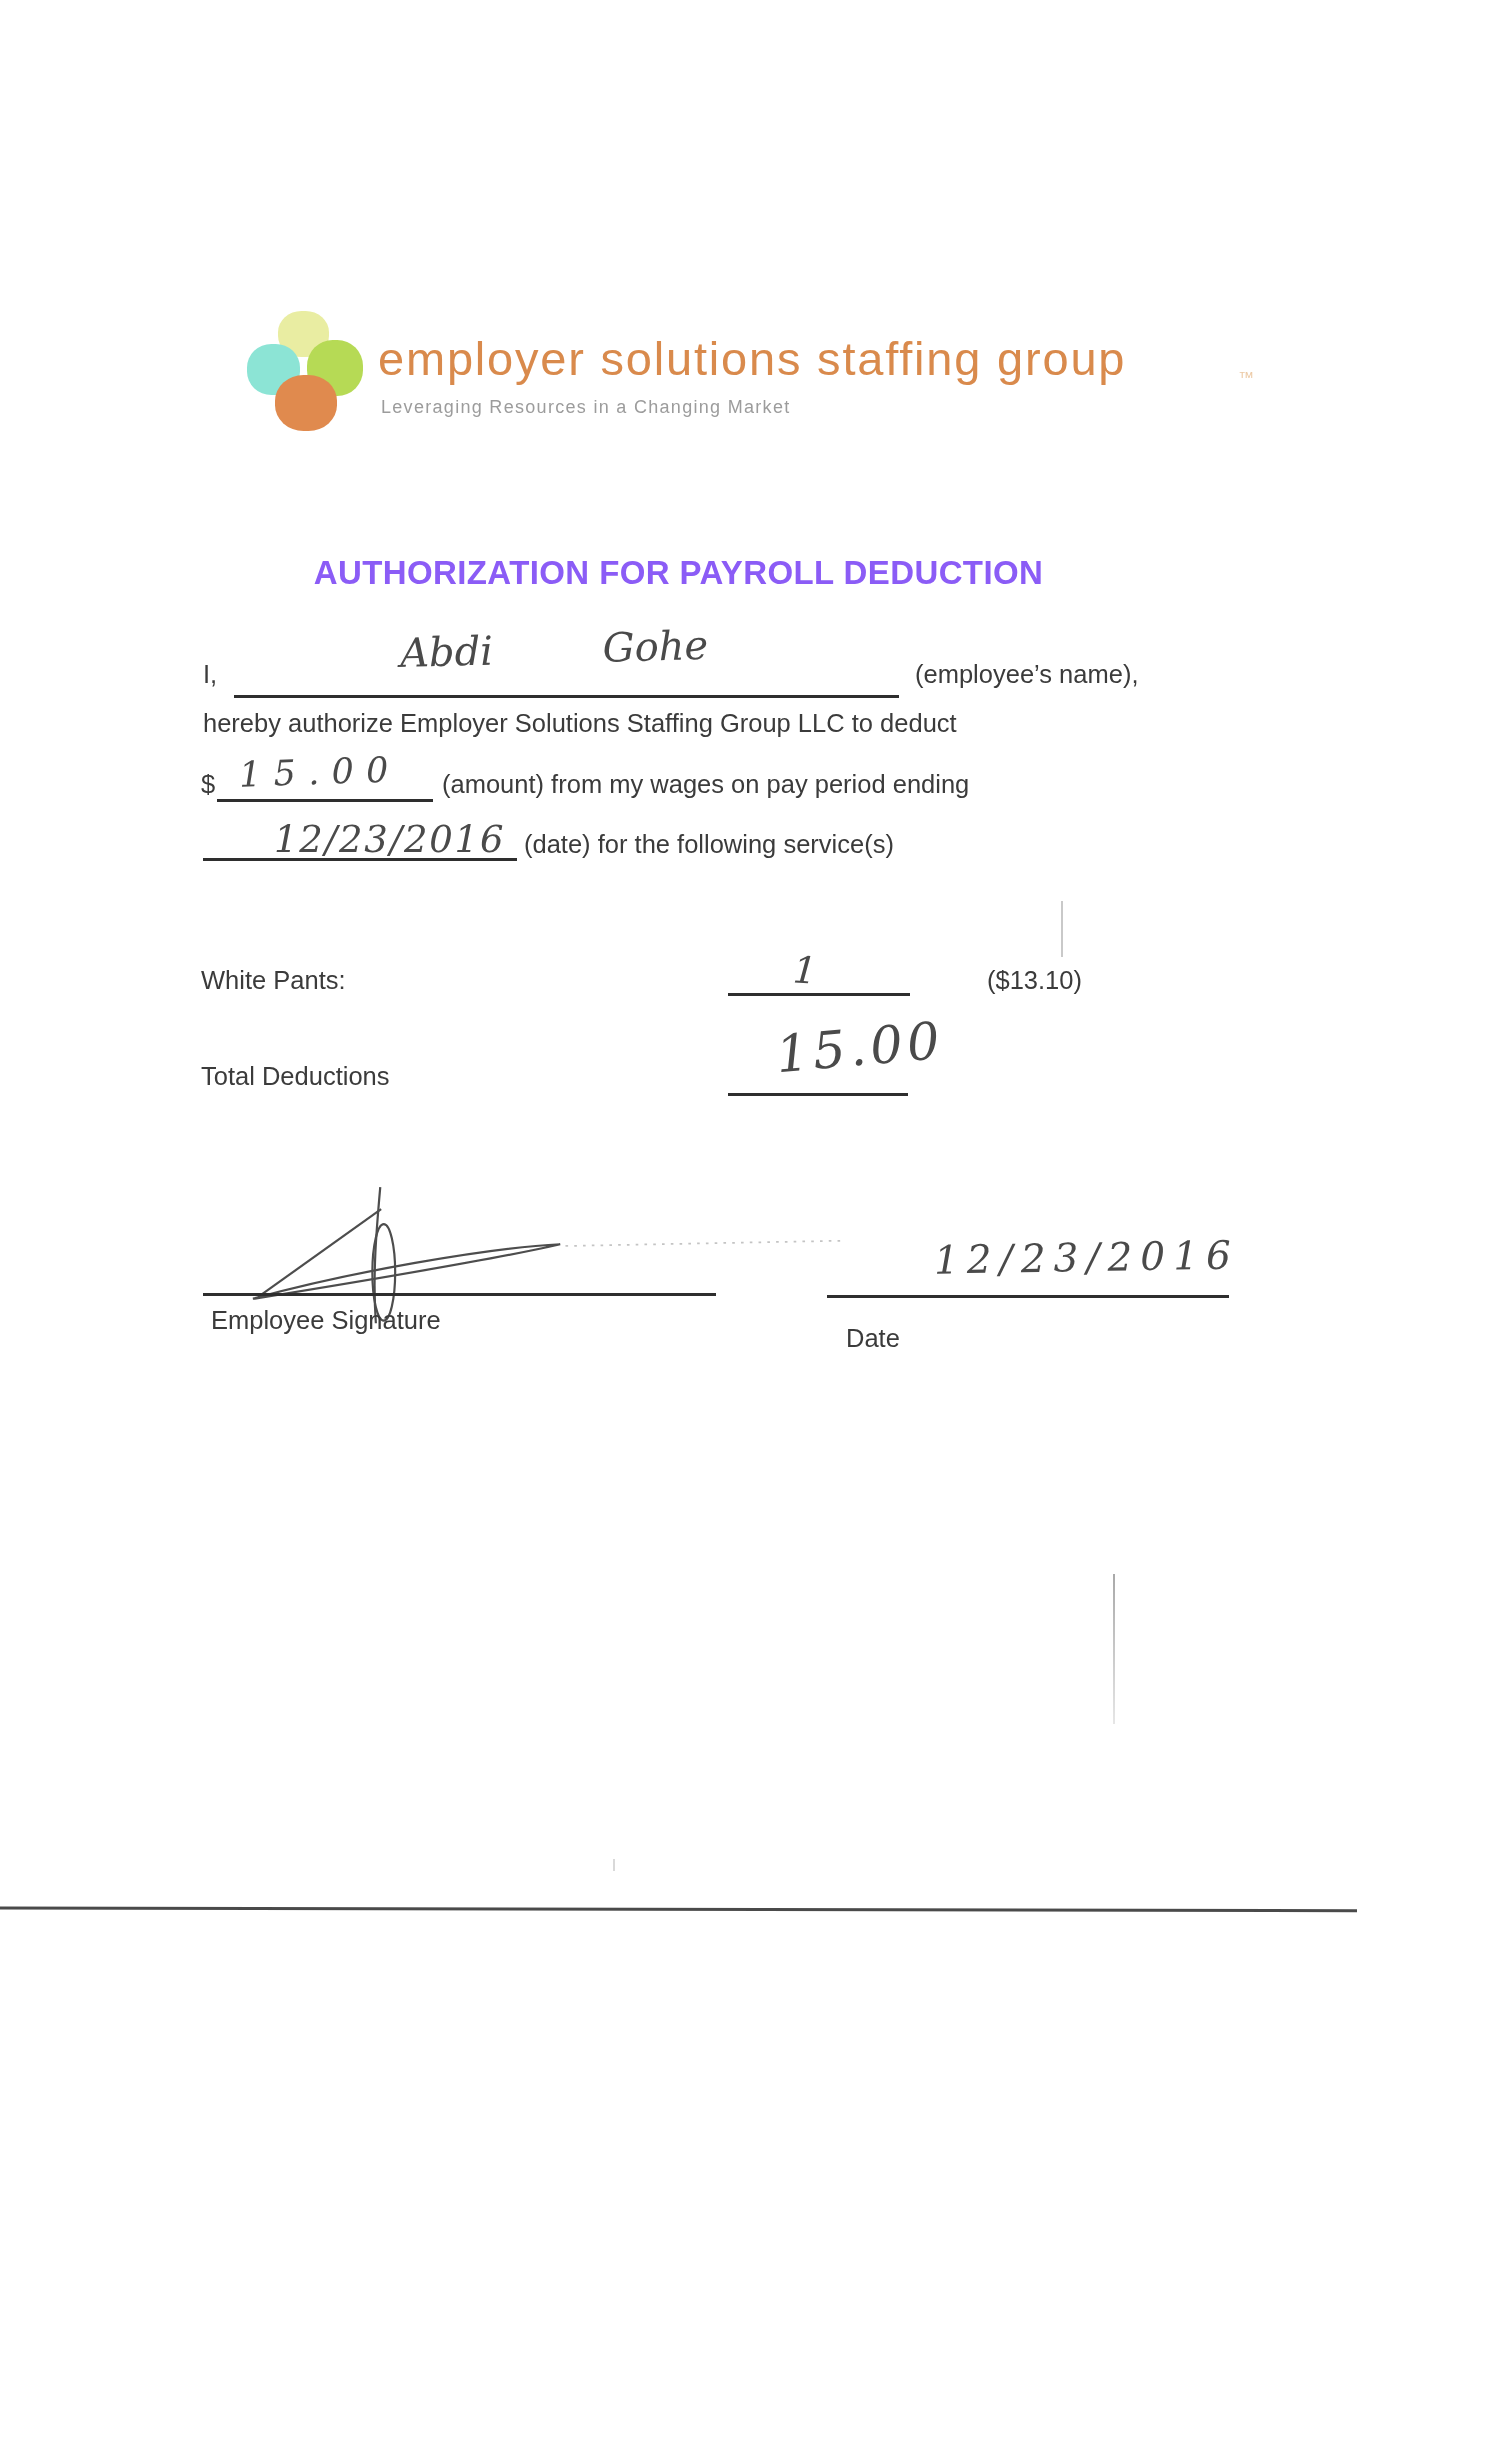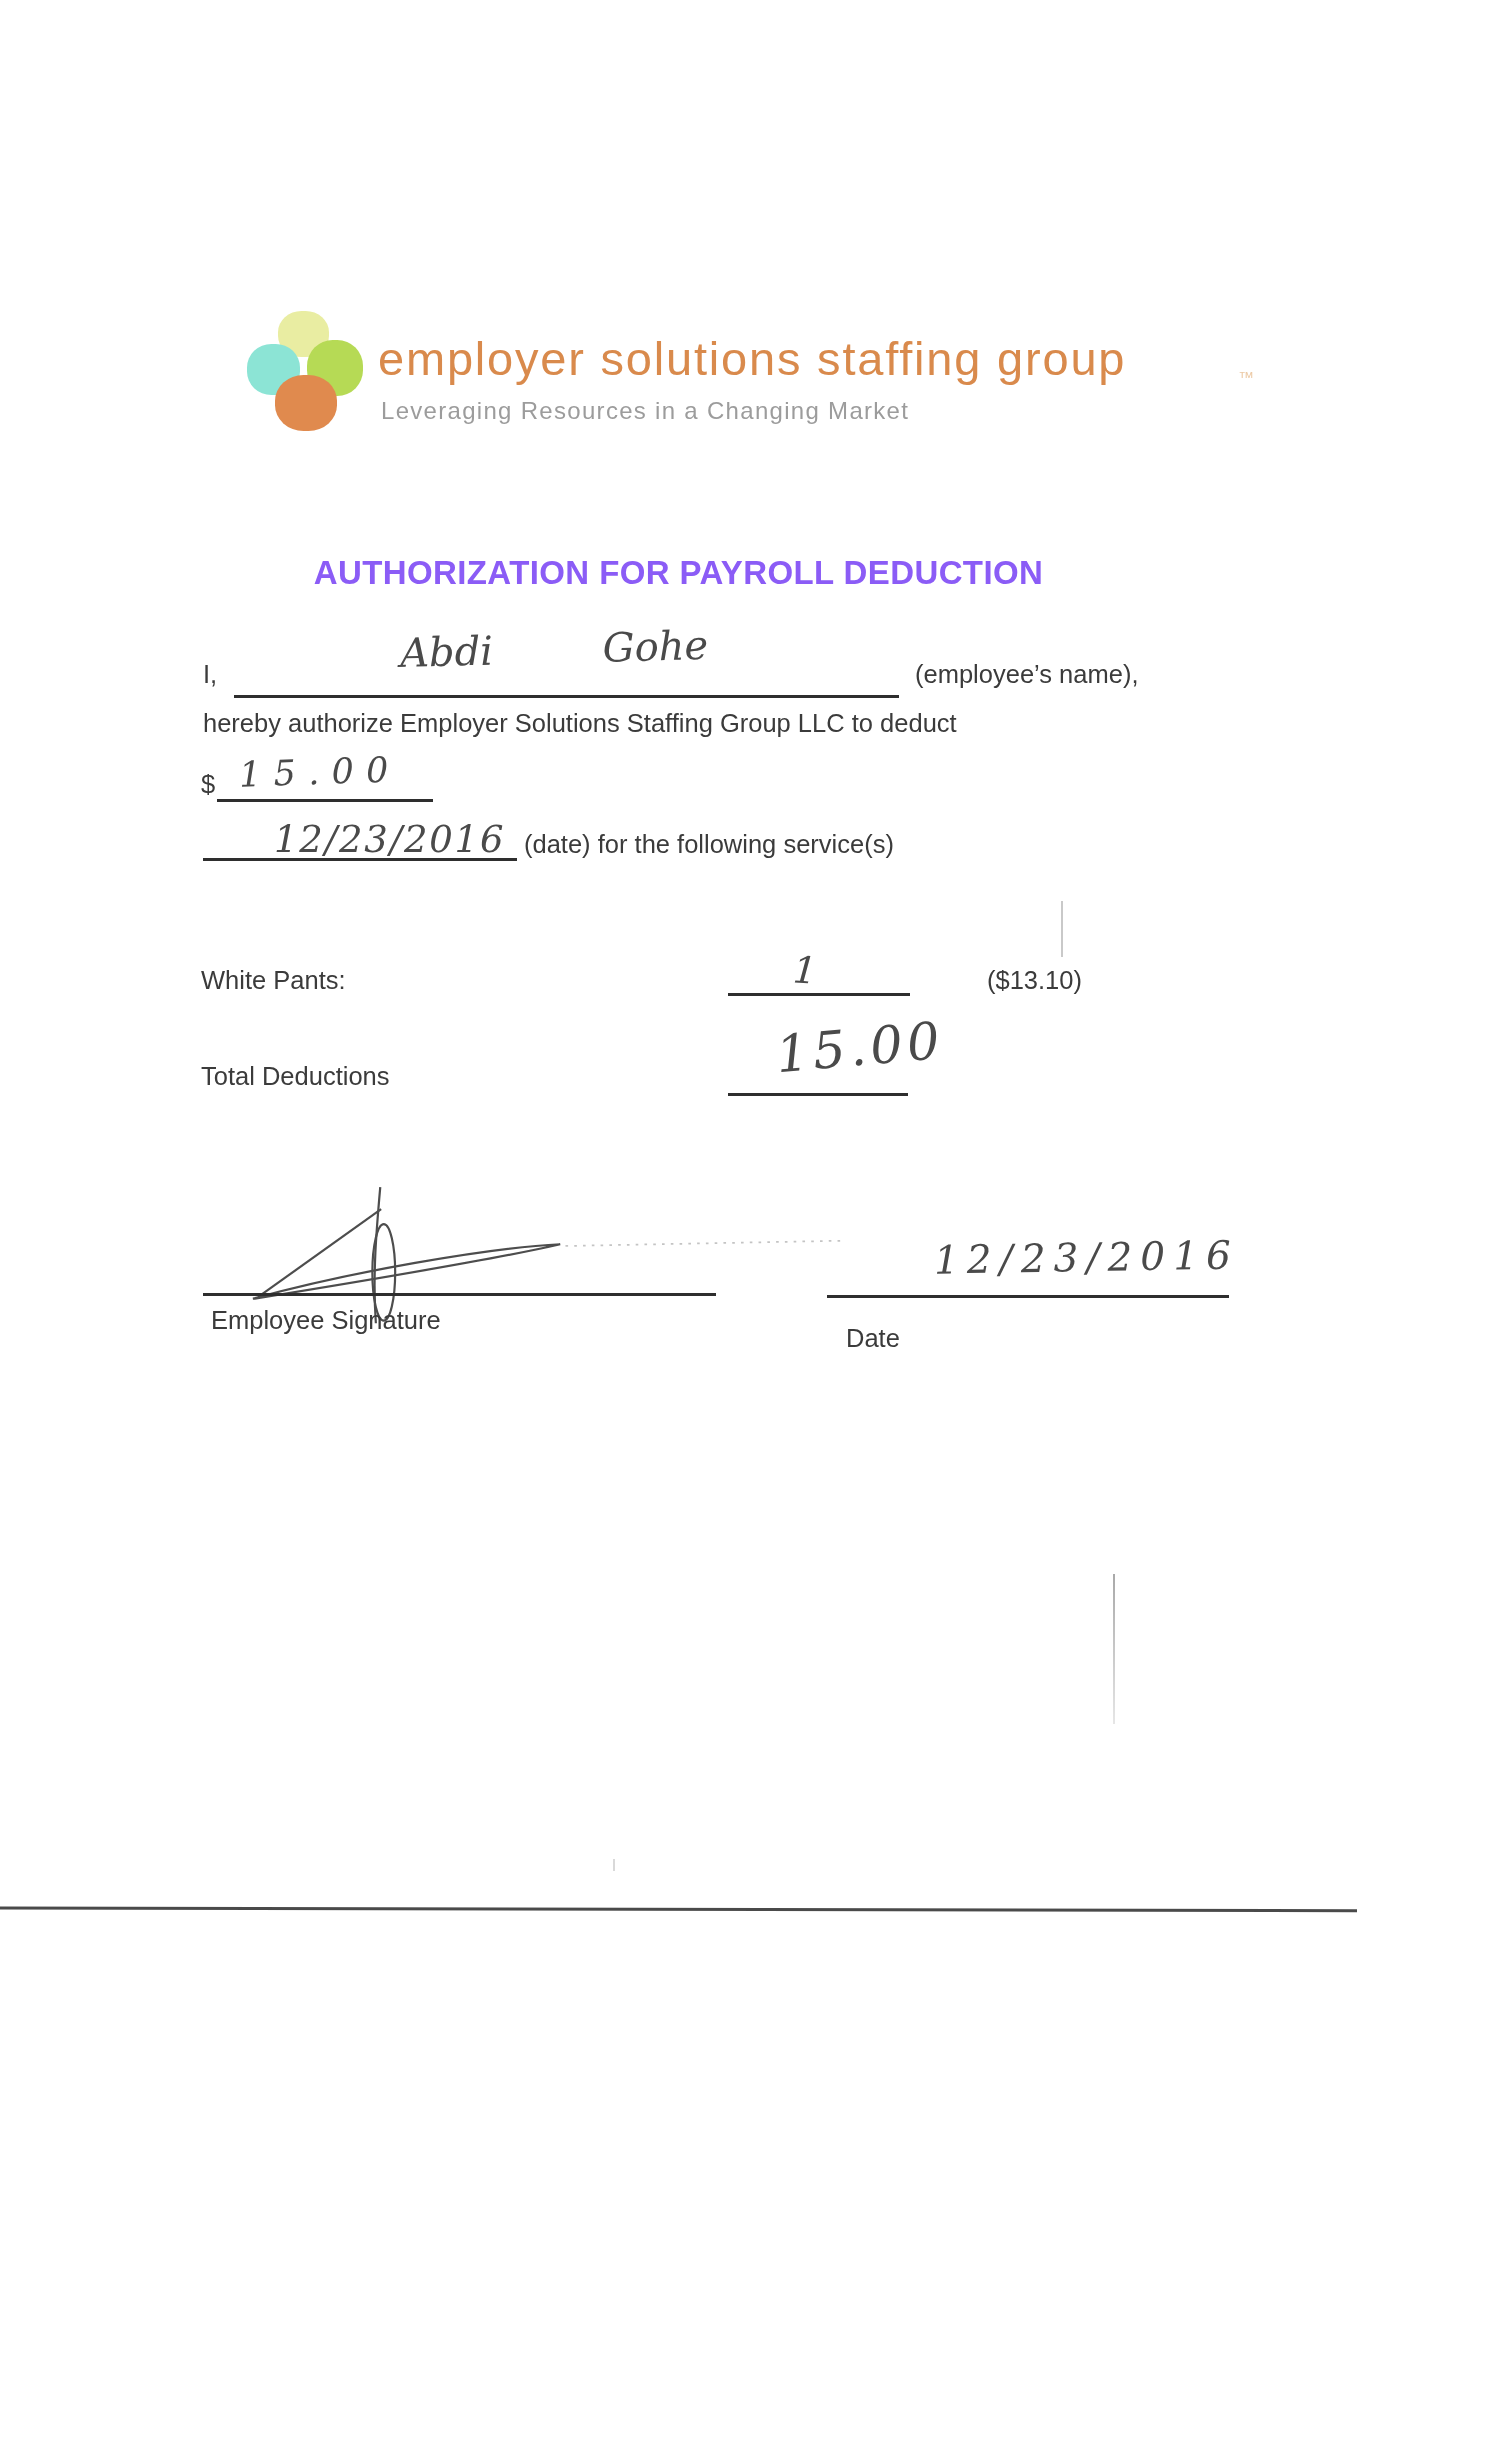--- a/index.html
+++ b/index.html
@@ -20,21 +20,21 @@
     font-weight:400;
     font-size:47px;
     letter-spacing:1.8px;
     white-space:nowrap;
   }
   .logo-tm{
     font-size:16px;
     letter-spacing:0;
   }
   .tagline{
-    font-size:24px;
+    font-size:18px;
     letter-spacing:1.3px;
     white-space:nowrap;
   }
   
   .title{
     left:0;right:0;top:554px;
     text-align:center;
     font-size:33px;
     font-weight:bold;
     letter-spacing:0.4px;
@@ -100,20 +100,21 @@
   <div class="abs body-text" style="left:203px;top:660px;">I,</div>
   <div class="hand" style="left:400px;top:629px;font-size:40px;word-spacing:97px;transform:rotate(-1.5deg);">Abdi Gohe</div>
   <div class="rule" style="left:234px;top:695px;width:665px;"></div>
   <div class="abs body-text" style="left:915px;top:660px;">(employee’s name),</div>
 
   <div class="abs body-text" style="left:203px;top:709px;">hereby authorize Employer Solutions Staffing Group LLC to deduct</div>
 
   <div class="abs body-text" style="left:201px;top:770px;">$</div>
   <div class="hand" style="left:239px;top:755px;font-size:35px;letter-spacing:12.3px;transform:rotate(-2deg);">15.00</div>
   <div class="rule" style="left:217px;top:799px;width:216px;"></div>
+  <div class="abs body-text" style="left:442px;top:770px;">(amount) from my wages on pay period ending</div>
 
   <div class="hand" style="left:274px;top:821px;font-size:37px;letter-spacing:1.8px;">12/23/2016</div>
   <div class="rule" style="left:203px;top:858px;width:314px;"></div>
   <div class="abs body-text" style="left:524px;top:830px;">(date) for the following service(s)</div>
 
   <div class="abs body-text" style="left:201px;top:966px;">White Pants:</div>
   <div class="hand" style="left:793px;top:952px;font-size:37px;transform:rotate(4deg);">1</div>
   <div class="rule" style="left:728px;top:993px;width:182px;"></div>
   <div class="abs body-text" style="left:987px;top:966px;">($13.10)</div>
 

